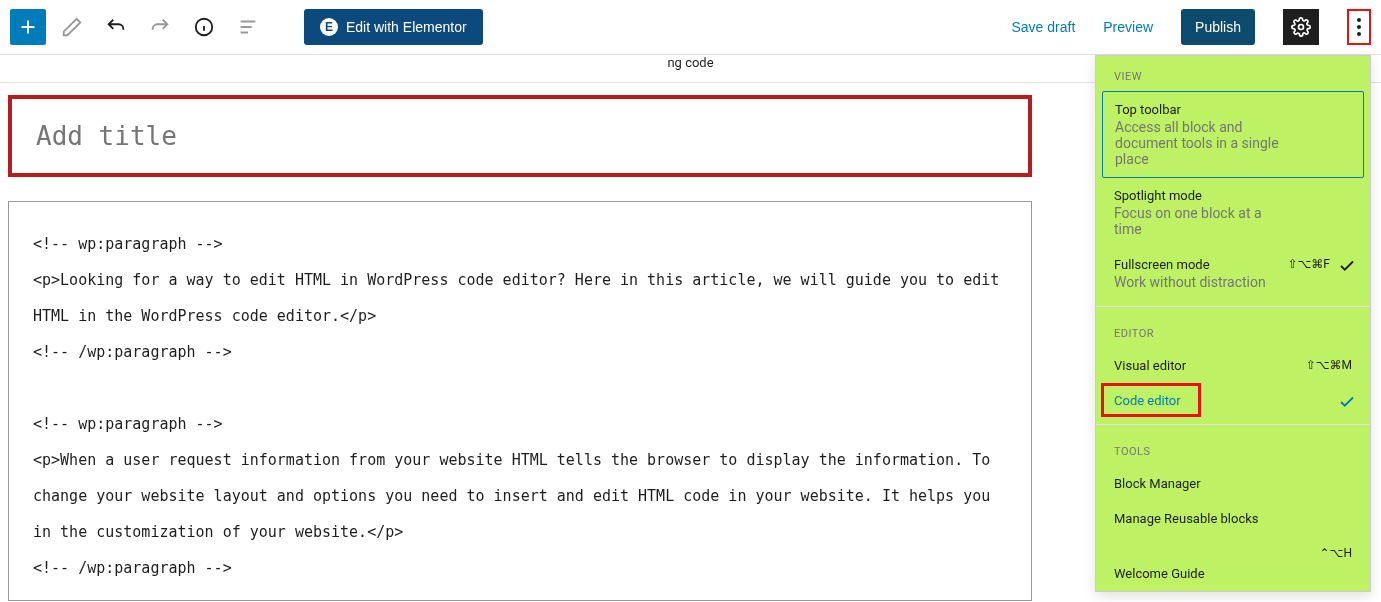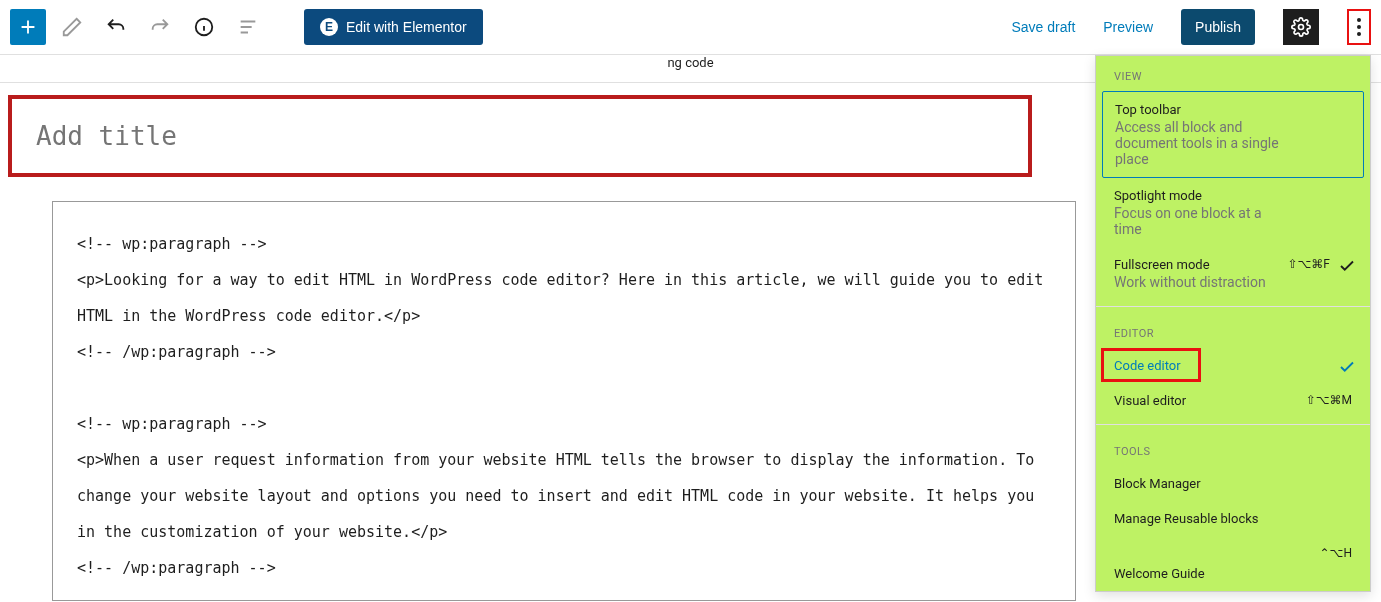--- a/index.html
+++ b/index.html
@@ -17,21 +17,21 @@
 .settings-btn { width: 36px; height: 36px; background: #1e1e1e; color: #fff; border: none; display: flex; align-items: center; justify-content: center; cursor: pointer; }
 .more-btn { width: 24px; height: 36px; background: #fff; border: 2px solid #e91111; display: flex; align-items: center; justify-content: center; cursor: pointer; }
 .dots { display: flex; flex-direction: column; gap: 3px; }
 .dots span { width: 4px; height: 4px; background: #1e1e1e; border-radius: 50%; }
 
 .subheader { height: 28px; border-bottom: 1px solid #e0e0e0; display: flex; align-items: center; padding: 0 8px; font-size: 13px; flex-direction: column; }
 .subheader-right { margin-left: auto; margin-right: 18px; }
 
 .editor-area { padding: 0 8px; }
 .title-input { width: 1024px; height: 82px; border: 4px solid #b91c1c; font-family: monospace; font-size: 26px; padding: 0 24px; color: #757575; margin-top: 12px; display: flex; align-items: center; }
-.code-area { width: 1024px; border: 1px solid #999; margin-top: 24px; padding: 24px 24px; font-family: monospace; font-size: 15px; line-height: 2.4; white-space: pre-wrap; color: #1e1e1e; height: 400px; overflow: hidden; margin-left: 44px; }
+.code-area { width: 1024px; border: 1px solid #999; margin-top: 24px; padding: 24px 24px; font-family: monospace; font-size: 15px; line-height: 2.4; white-space: pre-wrap; color: #1e1e1e; height: 400px; overflow: hidden; }
 
 .dropdown { position: absolute; top: 55px; right: 10px; width: 276px; background: #bef264; border: 1px solid #ccc; box-shadow: 0 4px 12px rgba(0,0,0,0.12); z-index: 10; }
 .dd-section-label { font-size: 11px; color: #757575; padding: 14px 18px 8px; letter-spacing: 0.5px; }
 .dd-item { padding: 10px 18px; cursor: pointer; position: relative; }
 .dd-item.boxed { border: 1.5px solid #007cba; margin: 0 6px; border-radius: 2px; padding: 10px 12px; }
 .dd-title { font-size: 13px; color: #1e1e1e; }
 .dd-sub { font-size: 14px; color: #757575; margin-top: 2px; padding-right: 60px; }
 .dd-shortcut { position: absolute; right: 40px; top: 10px; font-size: 12px; color: #1e1e1e; }
 .dd-check { position: absolute; right: 14px; top: 10px; color: #007cba; }
 .dd-divider { height: 1px; background: #e0e0e0; margin: 6px 0; }
@@ -129,32 +129,32 @@
     <div class="dd-sub">Work without distraction</div>
     <span class="dd-shortcut">⇧⌥⌘F</span>
     <span class="dd-check">
       <svg width="18" height="18" viewBox="0 0 24 24" fill="none" stroke="#1e1e1e" stroke-width="2.5">
           <polyline points="20 6 9 17 4 12"></polyline>
         </svg>
     </span>
   </div>
   <div class="dd-divider"></div>
   <div class="dd-section-label">EDITOR</div>
+  <div class="dd-item">
+    <div class="dd-title">Visual editor</div>
+    <span class="dd-shortcut" style="right:18px">⇧⌥⌘M</span>
+  </div>
   <div class="dd-item highlight" style="position:relative">
     <div class="red-box code-ed"></div>
     <div class="dd-title">Code editor</div>
     <span class="dd-check">
       <svg width="18" height="18" viewBox="0 0 24 24" fill="none" stroke="#007cba" stroke-width="2.5">
           <polyline points="20 6 9 17 4 12"></polyline>
         </svg>
     </span>
-  </div>
-  <div class="dd-item">
-    <div class="dd-title">Visual editor</div>
-    <span class="dd-shortcut" style="right:18px">⇧⌥⌘M</span>
   </div>
   <div class="dd-divider"></div>
   <div class="dd-section-label">TOOLS</div>
   <div class="dd-item">
     <div class="dd-title">Block Manager</div>
   </div>
   <div class="dd-item">
     <div class="dd-title">Manage Reusable blocks</div>
   </div>
   <div class="dd-item">

